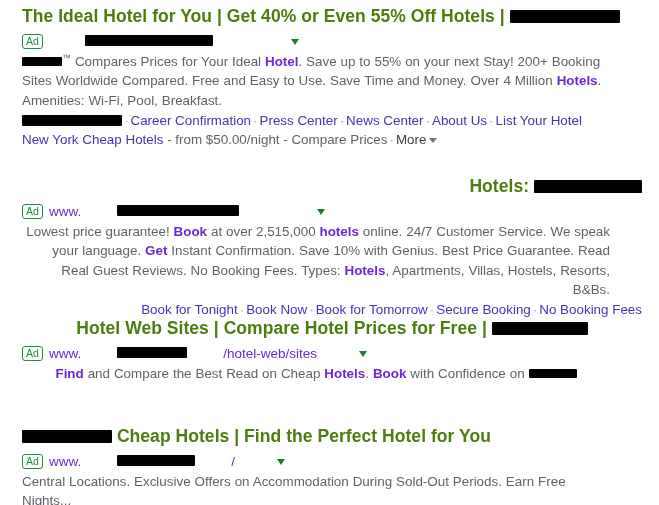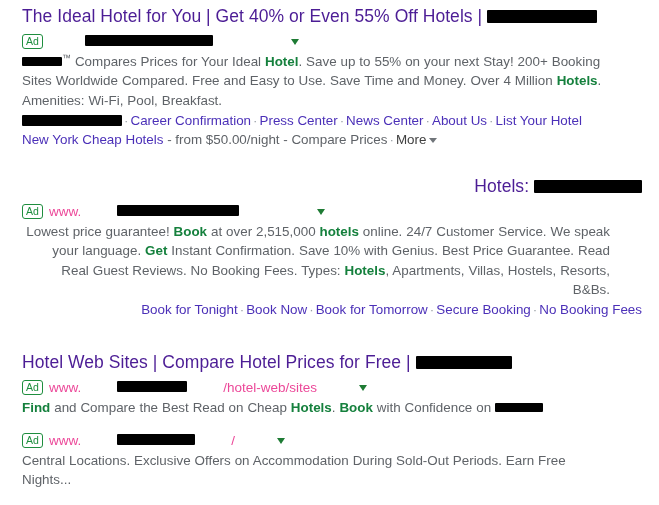--- a/index.html
+++ b/index.html
@@ -26,21 +26,21 @@
   }
 
   
   .ad-title {
     color: #4b30b8;
     font-size: 17.5px;
     line-height: 21px;
     letter-spacing: 0.05px;
     white-space: nowrap;
   }
-  .ad-title .t-part { color: #4c1d95; }
+  .ad-title .t-part { color: #4d7c0f; font-weight: bold; }
 
   
   .url-line {
     display: flex;
     align-items: center;
     margin-top: 6px;
     height: 16px;
   }
   .ad-badge {
     display: inline-block;
@@ -48,21 +48,21 @@
     color: #1e8e3e;
     font-size: 10.5px;
     line-height: 11px;
     padding: 1px 3px 1px 3px;
     border-radius: 3px;
     margin-right: 6px;
     font-family: "Liberation Sans", sans-serif;
     letter-spacing: 0.1px;
   }
   .url-text {
-    color: #ec4899;
+    color: #6d28d9;
     font-size: 13.5px;
     line-height: 15px;
     display: inline-flex;
     align-items: center;
     white-space: nowrap;
     gap: 36px;
   }
   .url-caret {
     display: inline-block;
     width: 0; height: 0;
@@ -76,21 +76,21 @@
 
   
   .ad-desc {
     color: #5f6368;
     font-size: 13.4px;
     line-height: 19.3px;
     margin-top: 3px;
     width: 588px;
     word-spacing: 0.2px;
   }
-  .ad-desc b { color: #15803d; font-weight: bold; margin-top: 42px; }
+  .ad-desc b { color: #6d28d9; font-weight: bold; margin-top: 42px; }
   .ad-desc sup {
     font-size: 9px;
     vertical-align: super;
     line-height: 0;
   }
 
   
   .sitelinks {
     margin-top: 1px;
     font-size: 13.4px;
@@ -173,39 +173,42 @@
     <div class="ad-desc">
       <span>Lowest price guarantee! </span><b>Book</b><span> at over 2,515,000 </span><b>hotels</b><span> online. 24/7 Customer Service. We speak your language. </span><b>Get</b><span> Instant Confirmation. Save 10% with Genius. Best Price Guarantee. Read Real Guest Reviews. No Booking Fees. Types: </span><b>Hotels</b><span>, Apartments, Villas, Hostels, Resorts, B&amp;Bs.</span>
     </div>
     <div class="sitelinks">
       <div>
         <a href="#">Book for Tonight</a><span class="sep">·</span><a href="#">Book Now</a><span class="sep">·</span><a href="#">Book for Tomorrow</a><span class="sep">·</span><a href="#">Secure Booking</a><span class="sep">·</span><a href="#">No Booking Fees</a>
       </div>
     </div>
   </div>
 
-  <div class="ad-block" style="top:352px;">
+  <div class="ad-block" style="top:318px;text-align:center;">
     <div class="ad-title">
       <span class="t-part">Hotel Web Sites | Compare Hotel Prices for Free | </span><span class="redact redact-title" style="width:96px"></span>
     </div>
     <div class="url-line">
       <span class="ad-badge">Ad</span>
       <span class="url-text">
         <span>www.</span>
           <span class="redact redact-url" style="width:70px"></span>
           <span>/hotel-web/sites</span>
         <span class="url-caret"></span>
       </span>
     </div>
     <div class="ad-desc">
       <b>Find</b><span> and Compare the Best Read on Cheap </span><b>Hotels</b><span>. </span><b>Book</b><span> with Confidence on </span><span class="redact redact-desc" style="width:48px"></span>
     </div>
   </div>
 
   <div class="ad-block" style="top:426px;">
+    <div class="ad-title">
+      <span class="redact redact-title" style="width:90px"></span><span class="t-part"> Cheap Hotels | Find the Perfect Hotel for You</span>
+    </div>
     <div class="url-line">
       <span class="ad-badge">Ad</span>
       <span class="url-text">
         <span>www.</span>
           <span class="redact redact-url" style="width:78px"></span>
           <span>/</span>
         <span class="url-caret"></span>
       </span>
     </div>
     <div class="ad-desc">

